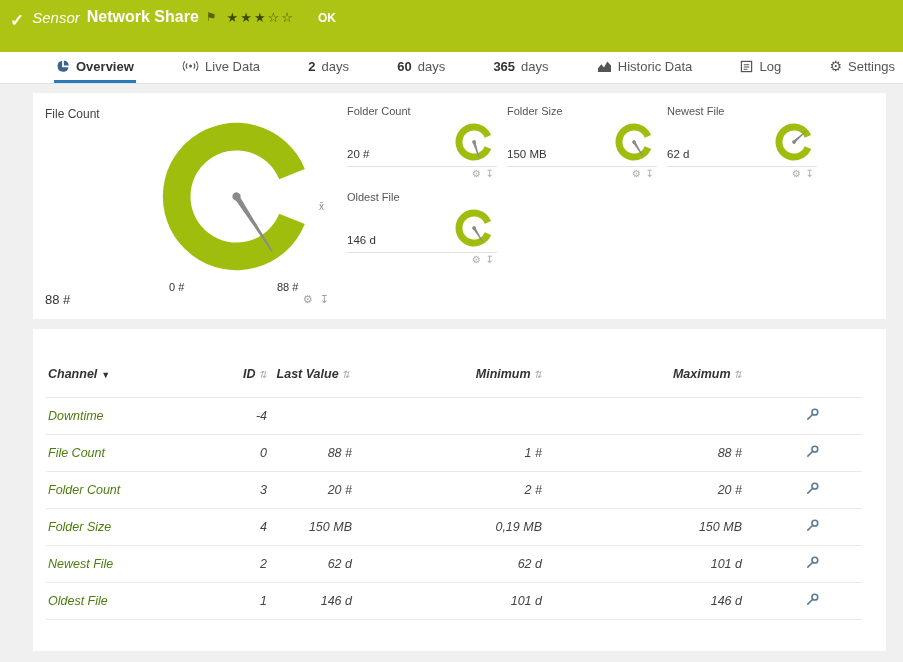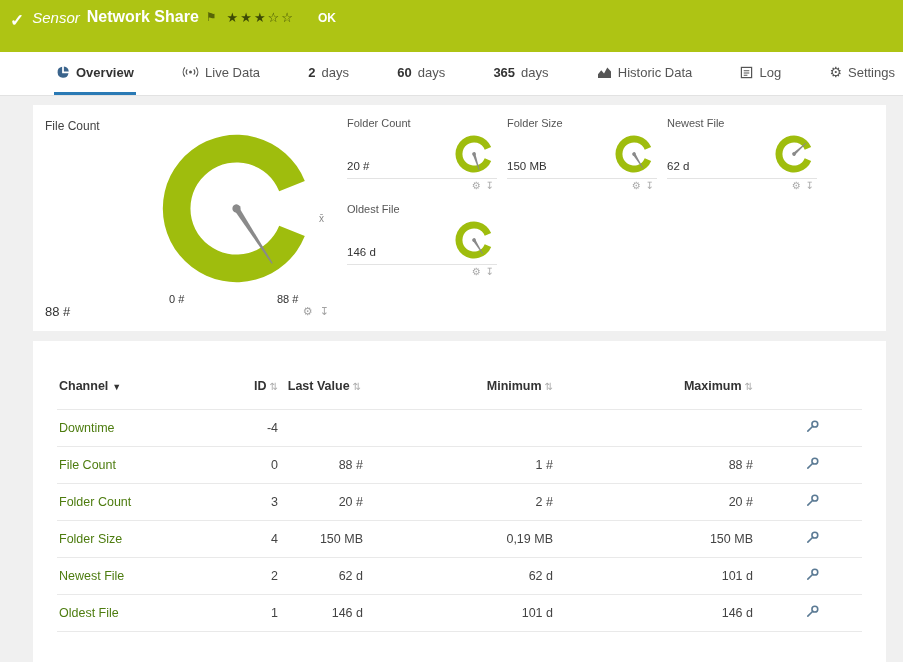--- a/index.html
+++ b/index.html
@@ -12,21 +12,21 @@
   .check-icon { font-size:17px; font-weight:bold; margin:2px 8px 0 0; }
   .head-text { display:flex; flex-direction:row; }
   .title-row { display:flex; align-items:center; font-size:16px; }
   .sensor-kind { font-style:italic; font-weight:400; margin-right:7px; font-size:15px; }
   .sensor-title { font-weight:bold; }
   .flag-icon { margin-left:7px; font-size:12px; color:rgba(40,50,0,.65); }
   .stars { margin-left:10px; font-size:13px; letter-spacing:2px; color:#3d4a06; cursor:pointer; }
   .status-ok { margin-top:3px; padding-left:23px; font-size:12px; font-weight:bold; }
 
   
-  .tabbar { background:#fff; height:44px; display:flex; align-items:stretch;
+  .tabbar { background:#fff; height:32px; display:flex; align-items:stretch;
     justify-content:space-between; padding:0 6px 0 54px; border-bottom:1px solid #e2e2e2;
     font-size:13px; color:#555; white-space:nowrap; }
   .tab { display:flex; align-items:center; gap:6px; border-bottom:3px solid transparent;
     padding:0 2px; cursor:pointer; }
   .tab.active { color:#333; font-weight:bold; border-bottom-color:#2a7ab5; }
   .ticon { flex:none; }
   .tab .num { font-weight:bold; color:#333; }
   .gear-glyph { font-size:14px; color:#555; }
 
   
@@ -53,21 +53,21 @@
     column-gap:10px; row-gap:12px; align-content:start; padding-left:12px; }
   .tile { width:150px; }
   .tile-label { font-size:11px; color:#555; margin-bottom:2px; }
   .tile-main { display:flex; justify-content:space-between; align-items:flex-end;
     border-bottom:1px solid #e3e3e3; height:48px; padding-bottom:2px; }
   .tile-value { font-size:11.5px; color:#333; padding-bottom:4px; }
   .tile-icons { text-align:right; font-size:10px; color:#a8a8a8; letter-spacing:1px;
     padding:1px 2px 0 0; cursor:pointer; }
 
   
-  .table-panel { margin-top:10px; height:322px; padding:34px 24px 0 24px; }
+  .table-panel { margin-top:10px; height:322px; padding:34px 24px 0 13px;font-style:italic; }
   table { width:100%; border-collapse:collapse; font-size:12.5px; color:#444; table-layout:fixed; }
   col.c-channel{width:175px;} col.c-id{width:50px;} col.c-last{width:85px;}
   col.c-min{width:190px;} col.c-max{width:200px;} col.c-act{width:auto;}
   th { font-weight:bold; color:#333; text-align:right; vertical-align:top;
     padding:4px 4px 16px 0; cursor:pointer; }
   th.ch { text-align:left; padding-left:2px; }
   th.lastv { padding-right:6px;margin-left:18px; }
   td { padding:9px 4px 9px 0; border-top:1px solid #e9e9e9; text-align:right; }
   tr.last-row td { border-bottom:1px solid #e9e9e9; }
   td.ch { text-align:left; padding-left:2px; color:#4d7c0f; }

